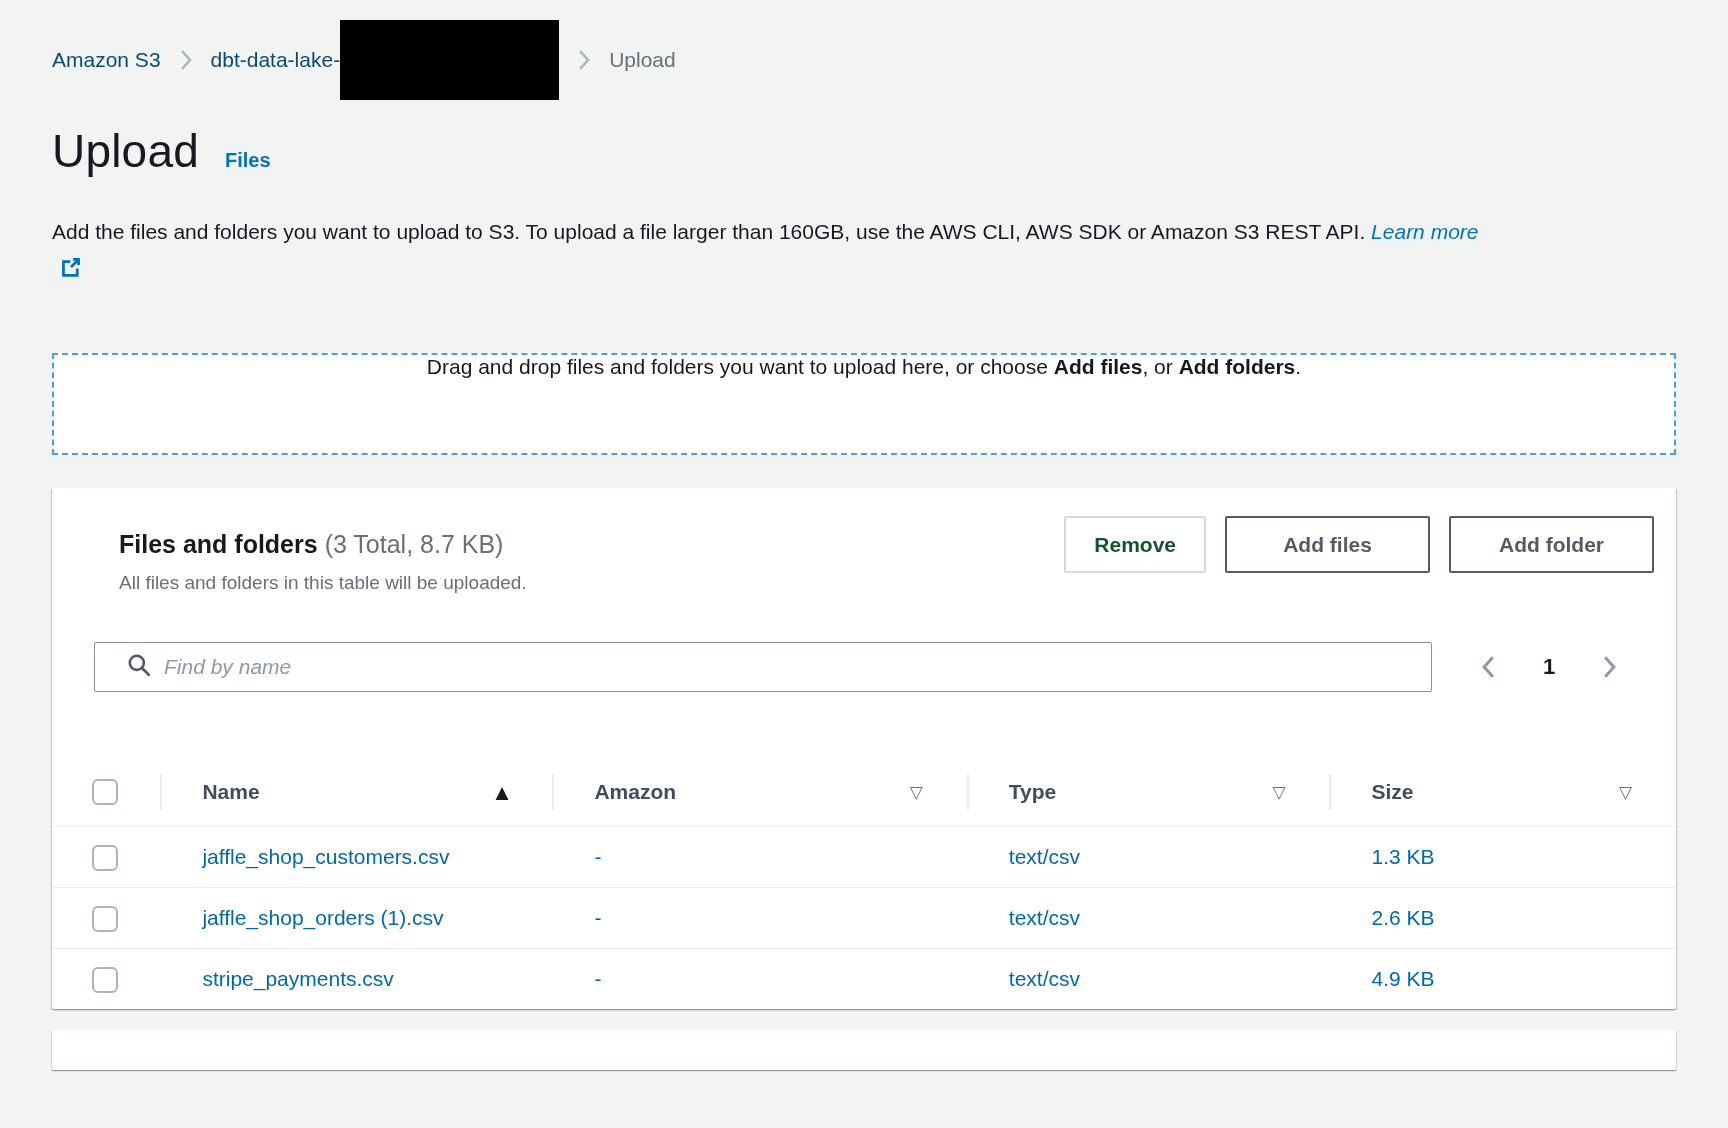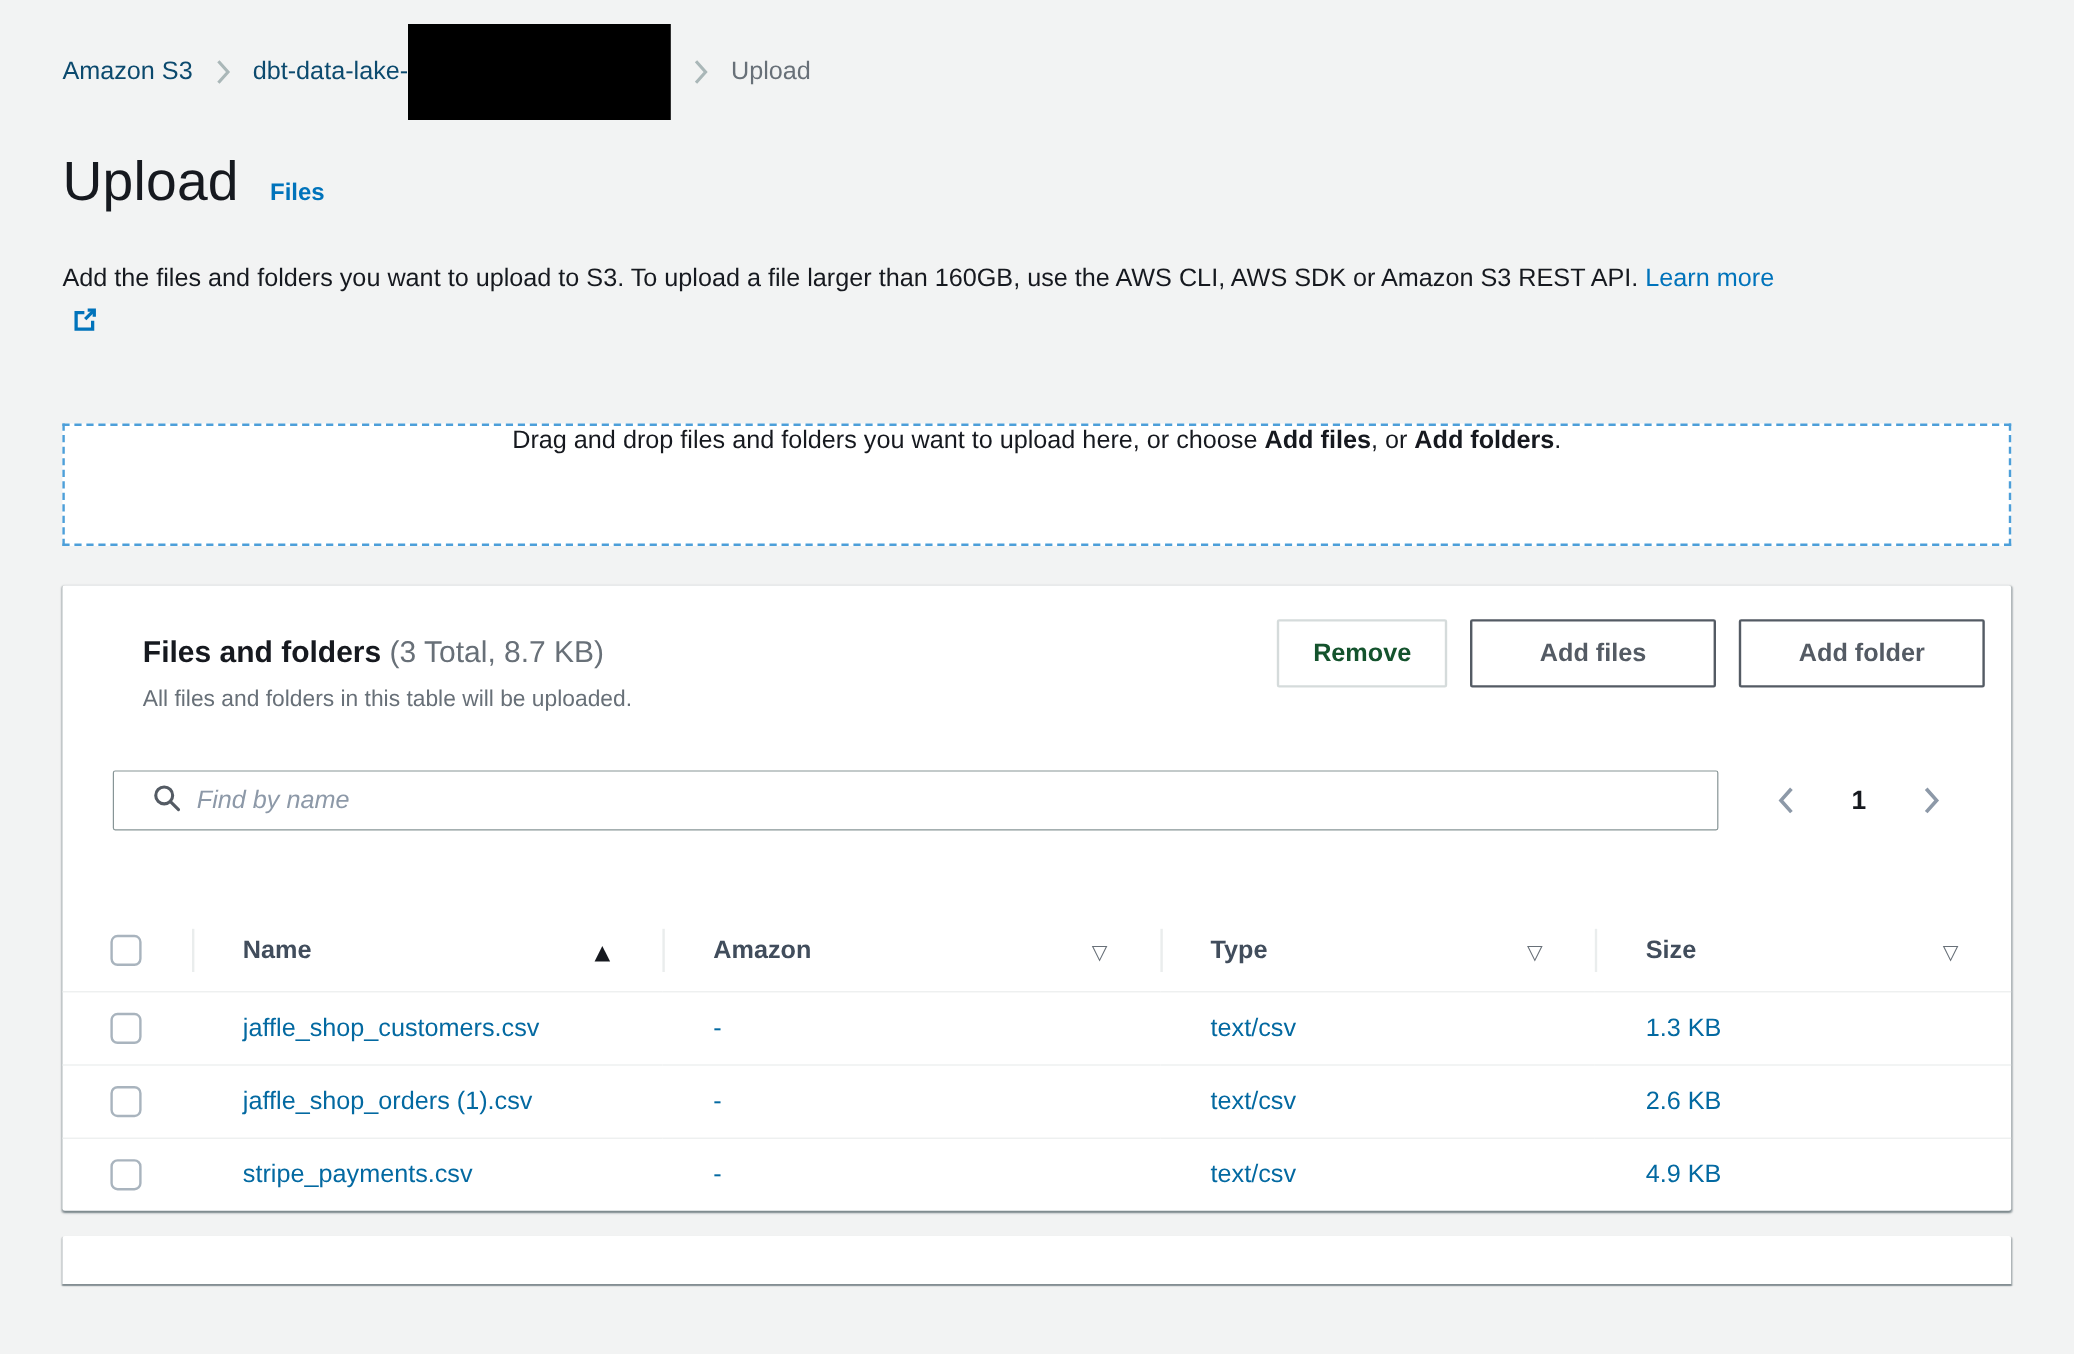--- a/index.html
+++ b/index.html
@@ -18,21 +18,21 @@
   .crumb-current { color: #687078; }
   .redaction { width: 219px; height: 80px; background: #000; margin: -22px 0; }
 
   
   .title-row { display: flex; align-items: baseline; margin-top: 44px; }
   h1 { font-size: 46px; font-weight: 400; color: #16191f; letter-spacing: 0.2px; }
   .info-link { font-size: 20px; font-weight: 700; color: #0073bb; margin-left: 26px; text-decoration: none; cursor: pointer; }
 
   
   .desc { margin-top: 36px; font-size: 21px; line-height: 36px; max-width: 1452px; color: #16191f; }
-  .desc a { color: #0073bb; text-decoration: none; cursor: pointer; }
+  .desc a { color: #0073bb; text-decoration: none; cursor: pointer; font-style: italic; }
   .ext-icon { display: inline-block; vertical-align: -3px; margin-left: 8px; }
 
   
   .dropzone {
     margin-top: 64px; height: 102px; background: #ffffff;
     border: 2px dashed #4d9fd9; display: flex; align-items: flex-start; justify-content: center;
   }
   .dropzone p { font-size: 21px; color: #16191f; }
   .dropzone b { font-weight: 700; }
 
@@ -73,21 +73,21 @@
   .page-btn { background: none; border: none; cursor: pointer; display: flex; padding: 4px; }
 
   
   table { width: 100%; border-collapse: collapse; margin-top: 66px; table-layout: fixed; }
   col.c-check { width: 107px; }
   col.c-name  { width: 387px; }
   col.c-folder{ width: 409px; }
   col.c-type  { width: 358px; }
   col.c-size  { width: 342px; }
   thead th { height: 68px; border-bottom: 1px solid #eaeded; font-size: 21px; font-weight: 700; color: #414d5c; text-align: left; position: relative; }
-  thead th .th-flex { display: flex; align-items: flex-end; justify-content: space-between; padding: 0 44px 0 42px; }
+  thead th .th-flex { display: flex; align-items: center; justify-content: space-between; padding: 0 44px 0 42px; }
   thead th.sep::before {
     content: ""; position: absolute; left: 0; top: 16px; bottom: 16px; width: 2px; background: #eaeded;
   }
   .sort-icon { font-family: "DejaVu Sans", sans-serif; font-size: 17px; font-weight: 400; }
   .sort-asc { color: #16191f; }
   .sort-none { color: #687078; }
 
   tbody td { border-bottom: 1px solid #eaeded; vertical-align: middle; font-size: 21px; color: #0369a1; padding: 13px 10px 13px 42px; line-height: 34px; }
   tbody tr:last-child td { border-bottom: none; }
   td.check-cell, th.check-cell { padding: 0 0 0 40px; }

